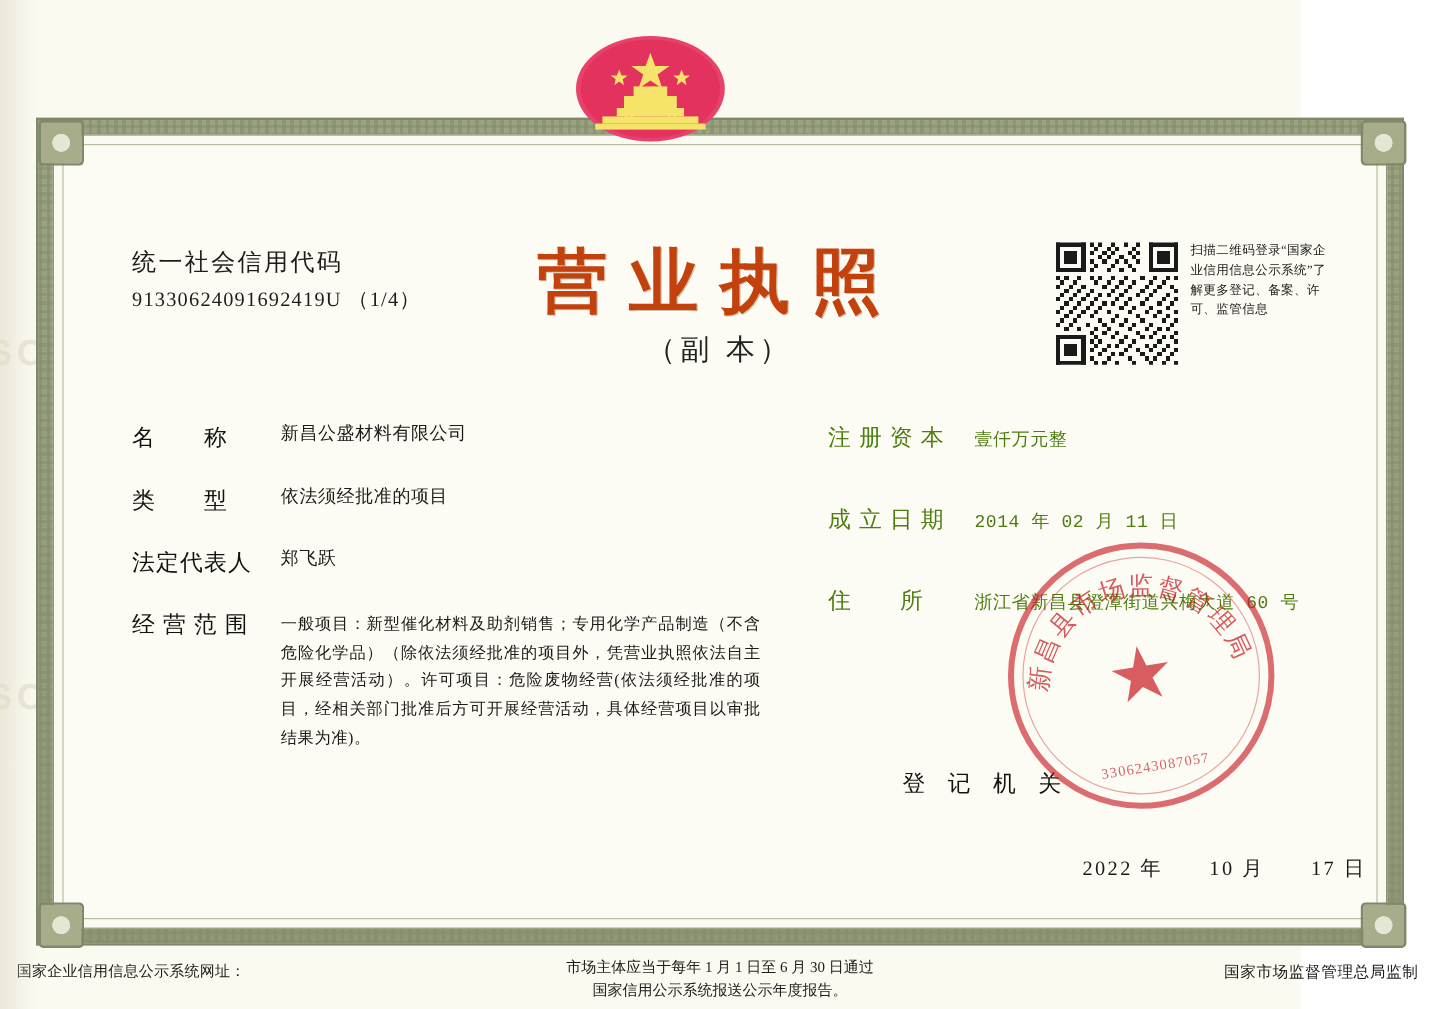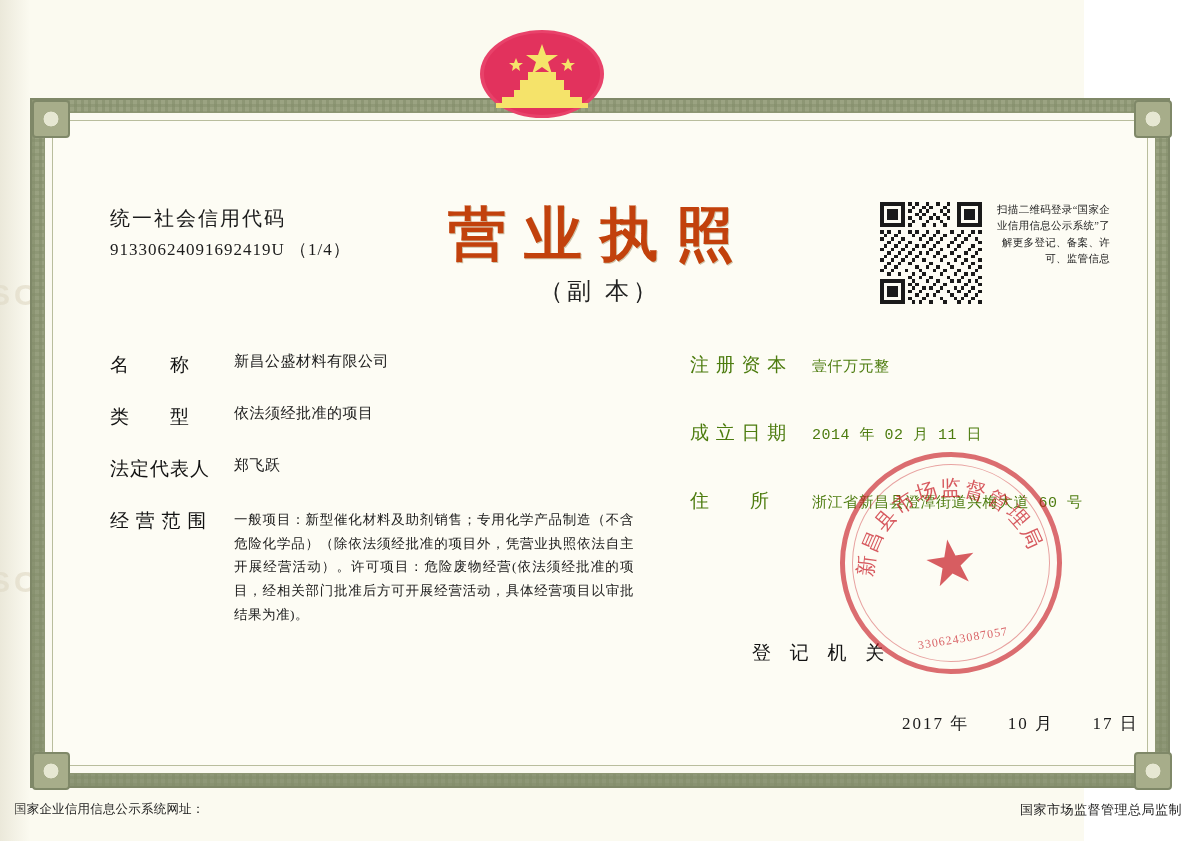--- a/index.html
+++ b/index.html
@@ -164,21 +164,20 @@
     white-space: nowrap;
   }
 
   
   .qr-block {
     position: absolute;
     right: 38px;
     top: 82px;
     width: 230px;
     height: 110px;
-    text-align: right;
   }
   .qr-code {
     position: absolute;
     left: 0; top: 0;
     width: 102px; height: 102px;
   }
   .qr-text {
     position: absolute;
     left: 112px; top: 0;
     width: 118px;
@@ -659,21 +658,21 @@
       </div>
       <div class="frow-r">
         <span class="flabel-r">住　　所</span>
         <span class="fvalue-r">浙江省新昌县澄潭街道兴梅大道 60 号</span>
       </div>
     </div>
 
     <div class="registry">登 记 机 关</div>
 
     <div class="issue-date">
-      <span class="num">2017</span>
+      <span class="num">2022</span>
       <span>年</span>
       <span class="gap"></span>
       <span class="num">10</span>
       <span>月</span>
       <span class="gap"></span>
       <span class="num">17</span>
       <span>日</span>
     </div>
   </div>
 
@@ -688,17 +687,21 @@
     </svg>
     <div class="seal-star">★</div>
     <div class="seal-code">3306243087057</div>
   </div>
 
   <div class="bottom-strip">
     <div class="bottom-left">
       <span>国家企业信用信息公示系统网址：</span>
       <span class="url"></span>
     </div>
+    <div class="bottom-center">
+      <div>市场主体应当于每年 1 月 1 日至 6 月 30 日通过</div>
+      <div>国家信用公示系统报送公示年度报告。</div>
+    </div>
     <div class="bottom-right">国家市场监督管理总局监制</div>
   </div>
 
   <div class="scan-edge"></div>
 </div>
 
 </body></html>

